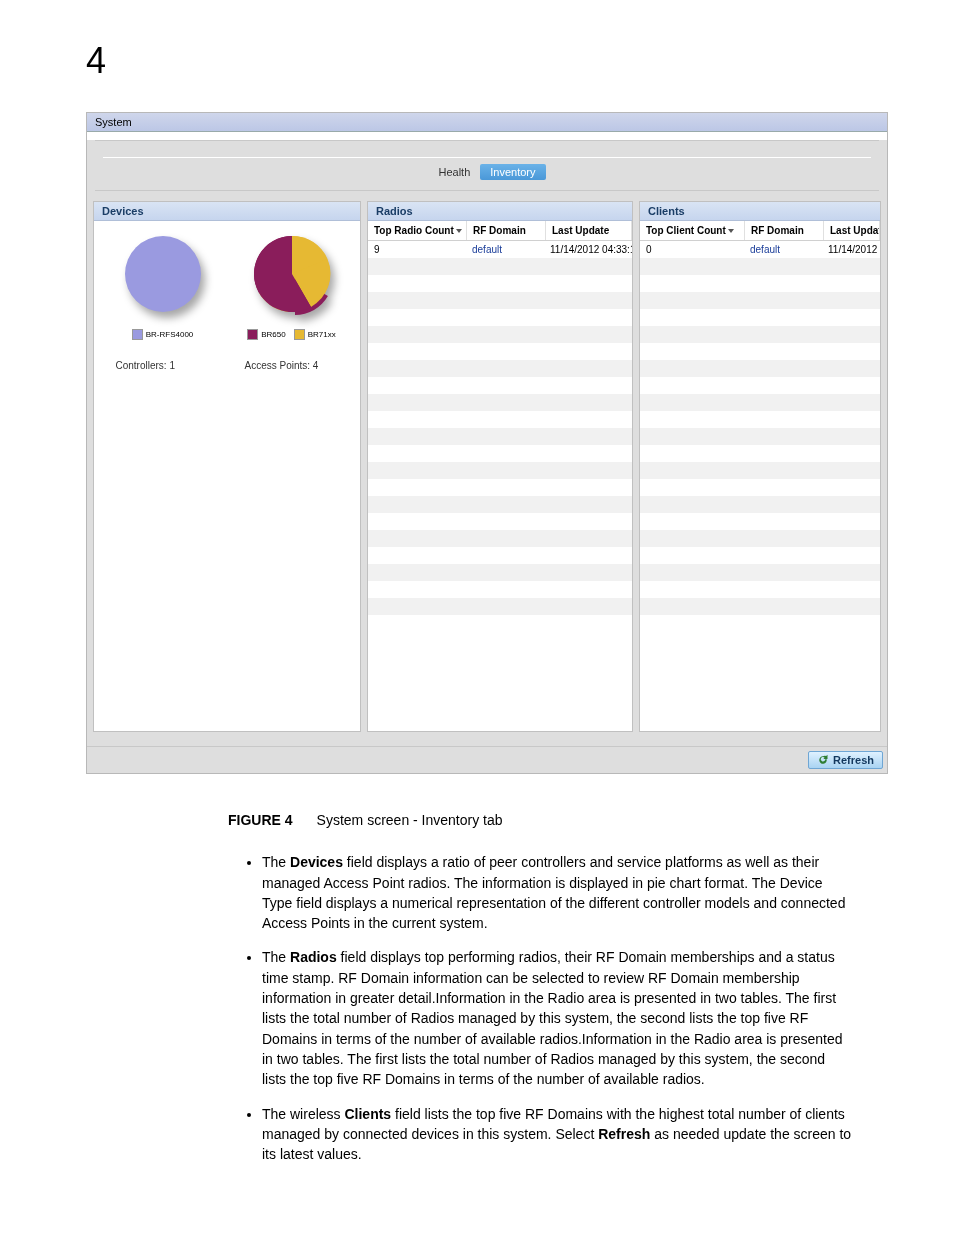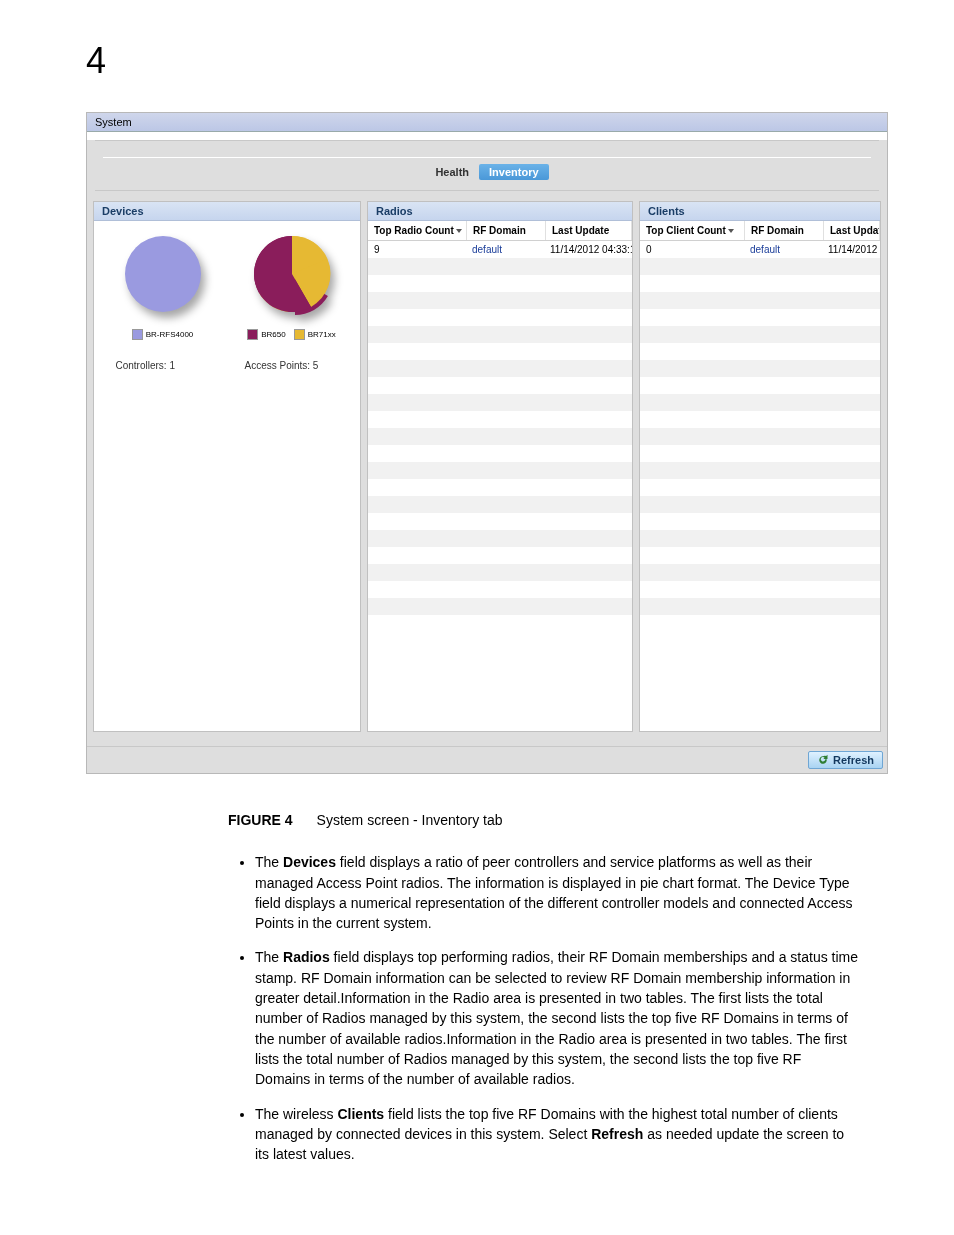--- a/index.html
+++ b/index.html
@@ -3,21 +3,21 @@
 <meta charset="utf-8">
 <style>
   html,body{margin:0;padding:0;font-family:Arial,Helvetica,sans-serif;background:#fff;color:#000}
   .page{width:954px;margin:0 auto;padding:40px 0 40px 0;box-sizing:border-box}
   .pgnum{font-size:36px;font-weight:400;margin-left:86px;margin-bottom:30px}
   .app{margin:0 12px 0 86px;width:800px;border:1px solid #b8b8b8}
   .titlebar{background:linear-gradient(#cfd6eb,#bcc7e6);font-size:11px;padding:3px 8px;border-bottom:1px solid #9aa}
   .app-inner{background:#dedede;padding:0}
   .tabs{display:flex;justify-content:center;gap:0;padding:6px 0 2px;background:#dedede;border-top:1px solid #fff;margin:12px 8px 4px 8px;border-image:none}
   .tabs-wrap{border-top:1px solid #c8c8c8;border-bottom:1px solid #c8c8c8;margin:8px;padding:4px 0}
-  .tab{font-size:11px;font-weight:bold;padding:2px 10px;color:#333}
+  .tab{font-size:11px;font-weight:normal;padding:2px 10px;color:#333}
   .tab.active{background:linear-gradient(#6ab2e8,#4a98d8);color:#fff;border-radius:2px}
   .panels{display:flex;gap:6px;padding:2px 6px 6px 6px}
   .panel{flex:1;background:#fff;border:1px solid #c0c0c0;display:flex;flex-direction:column;min-width:0}
   .panel.devices{flex:0 0 266px}
   .panel.radios{flex:0 0 264px}
   .panel.clients{flex:1}
   .panel-hdr{background:linear-gradient(#d9e4f4,#c6d5ee);font-size:11px;font-weight:bold;color:#1a3d66;padding:3px 8px;border-bottom:1px solid #b0bfd8}
   .cols{display:flex;border-bottom:1px solid #d0d0d0}
   .col{font-size:10px;font-weight:bold;padding:4px 6px;border-right:1px solid #e0e0e0;white-space:nowrap;overflow:hidden;text-overflow:clip}
   .sort-icon{display:inline-block;width:0;height:0;border-left:3px solid transparent;border-right:3px solid transparent;border-top:4px solid #555;margin-left:2px;vertical-align:middle}
@@ -30,21 +30,21 @@
   .chart{width:110px;text-align:center}
   .legend{font-size:8px;font-weight:normal;display:flex;justify-content:center;gap:8px;margin-top:10px}
   .sw{display:inline-block;width:9px;height:9px;vertical-align:middle;margin-right:3px;border:1px solid #999}
   .caption{font-size:10px;color:#333;margin-top:20px;text-align:left;padding-left:8px}
   .footer{display:flex;justify-content:flex-end;padding:4px 4px;border-top:1px solid #c8c8c8;margin:8px 0 0 0;background:#dedede}
   .btn{background:linear-gradient(#dff1ff,#a9d3f2);border:1px solid #6fa6d4;font-size:11px;font-weight:bold;color:#13385e;padding:2px 8px;border-radius:2px;display:flex;align-items:center;gap:4px}
   .btn svg{width:12px;height:12px}
   .figure{margin:36px 0 0 228px;width:640px;font-size:14px;line-height:1.45}
   .fig-label{font-weight:bold;margin-right:24px}
   .figure p{margin:22px 0}
-  .figure ul{margin:9px;padding-left:18px}
+  .figure ul{margin:16px;padding-left:18px}
   .figure li{margin-bottom:14px}
   .shadow{filter:drop-shadow(4px 6px 4px rgba(0,0,0,.35))}
   .panel-body{height:510px;display:flex;flex-direction:column}
 </style>
 </head>
 <body>
 
 <div class="page">
   <div class="pgnum">4</div>
 
@@ -82,21 +82,21 @@
                   <path d="M41 41 L73.9 60 A38 38 0 0 1 41 79 Z" fill="#8a1d5b" transform="translate(3,3)"></path>
                   <path d="M41 41 L41 3 A38 38 0 0 1 76.5 26 Z" fill="#e6b933"></path>
                   <path d="M41 41 L76.5 26 A38 38 0 0 1 60 73.9 Z" fill="#e6b933"></path>
                   <path d="M41 41 L60 73.9 A38 38 0 1 1 41 3 Z" fill="#8a1d5b"></path>
 
                 </svg>
                 <div class="legend">
                   <span><span class="sw" style="background:#8a1d5b"></span><span>BR650</span></span>
                   <span><span class="sw" style="background:#e6b933"></span><span>BR71xx</span></span>
                 </div>
-                <div class="caption">Access Points: 5</div>
+                <div class="caption">Access Points: 4</div>
               </div>
             </div>
           </div>
         </div>
 
         <div class="panel radios">
           <div class="panel-hdr">Radios</div>
           <div class="panel-body">
             <div class="cols">
               <div class="col" style="width:86px"><span>Top Radio Count</span><span class="sort-icon"></span></div>

